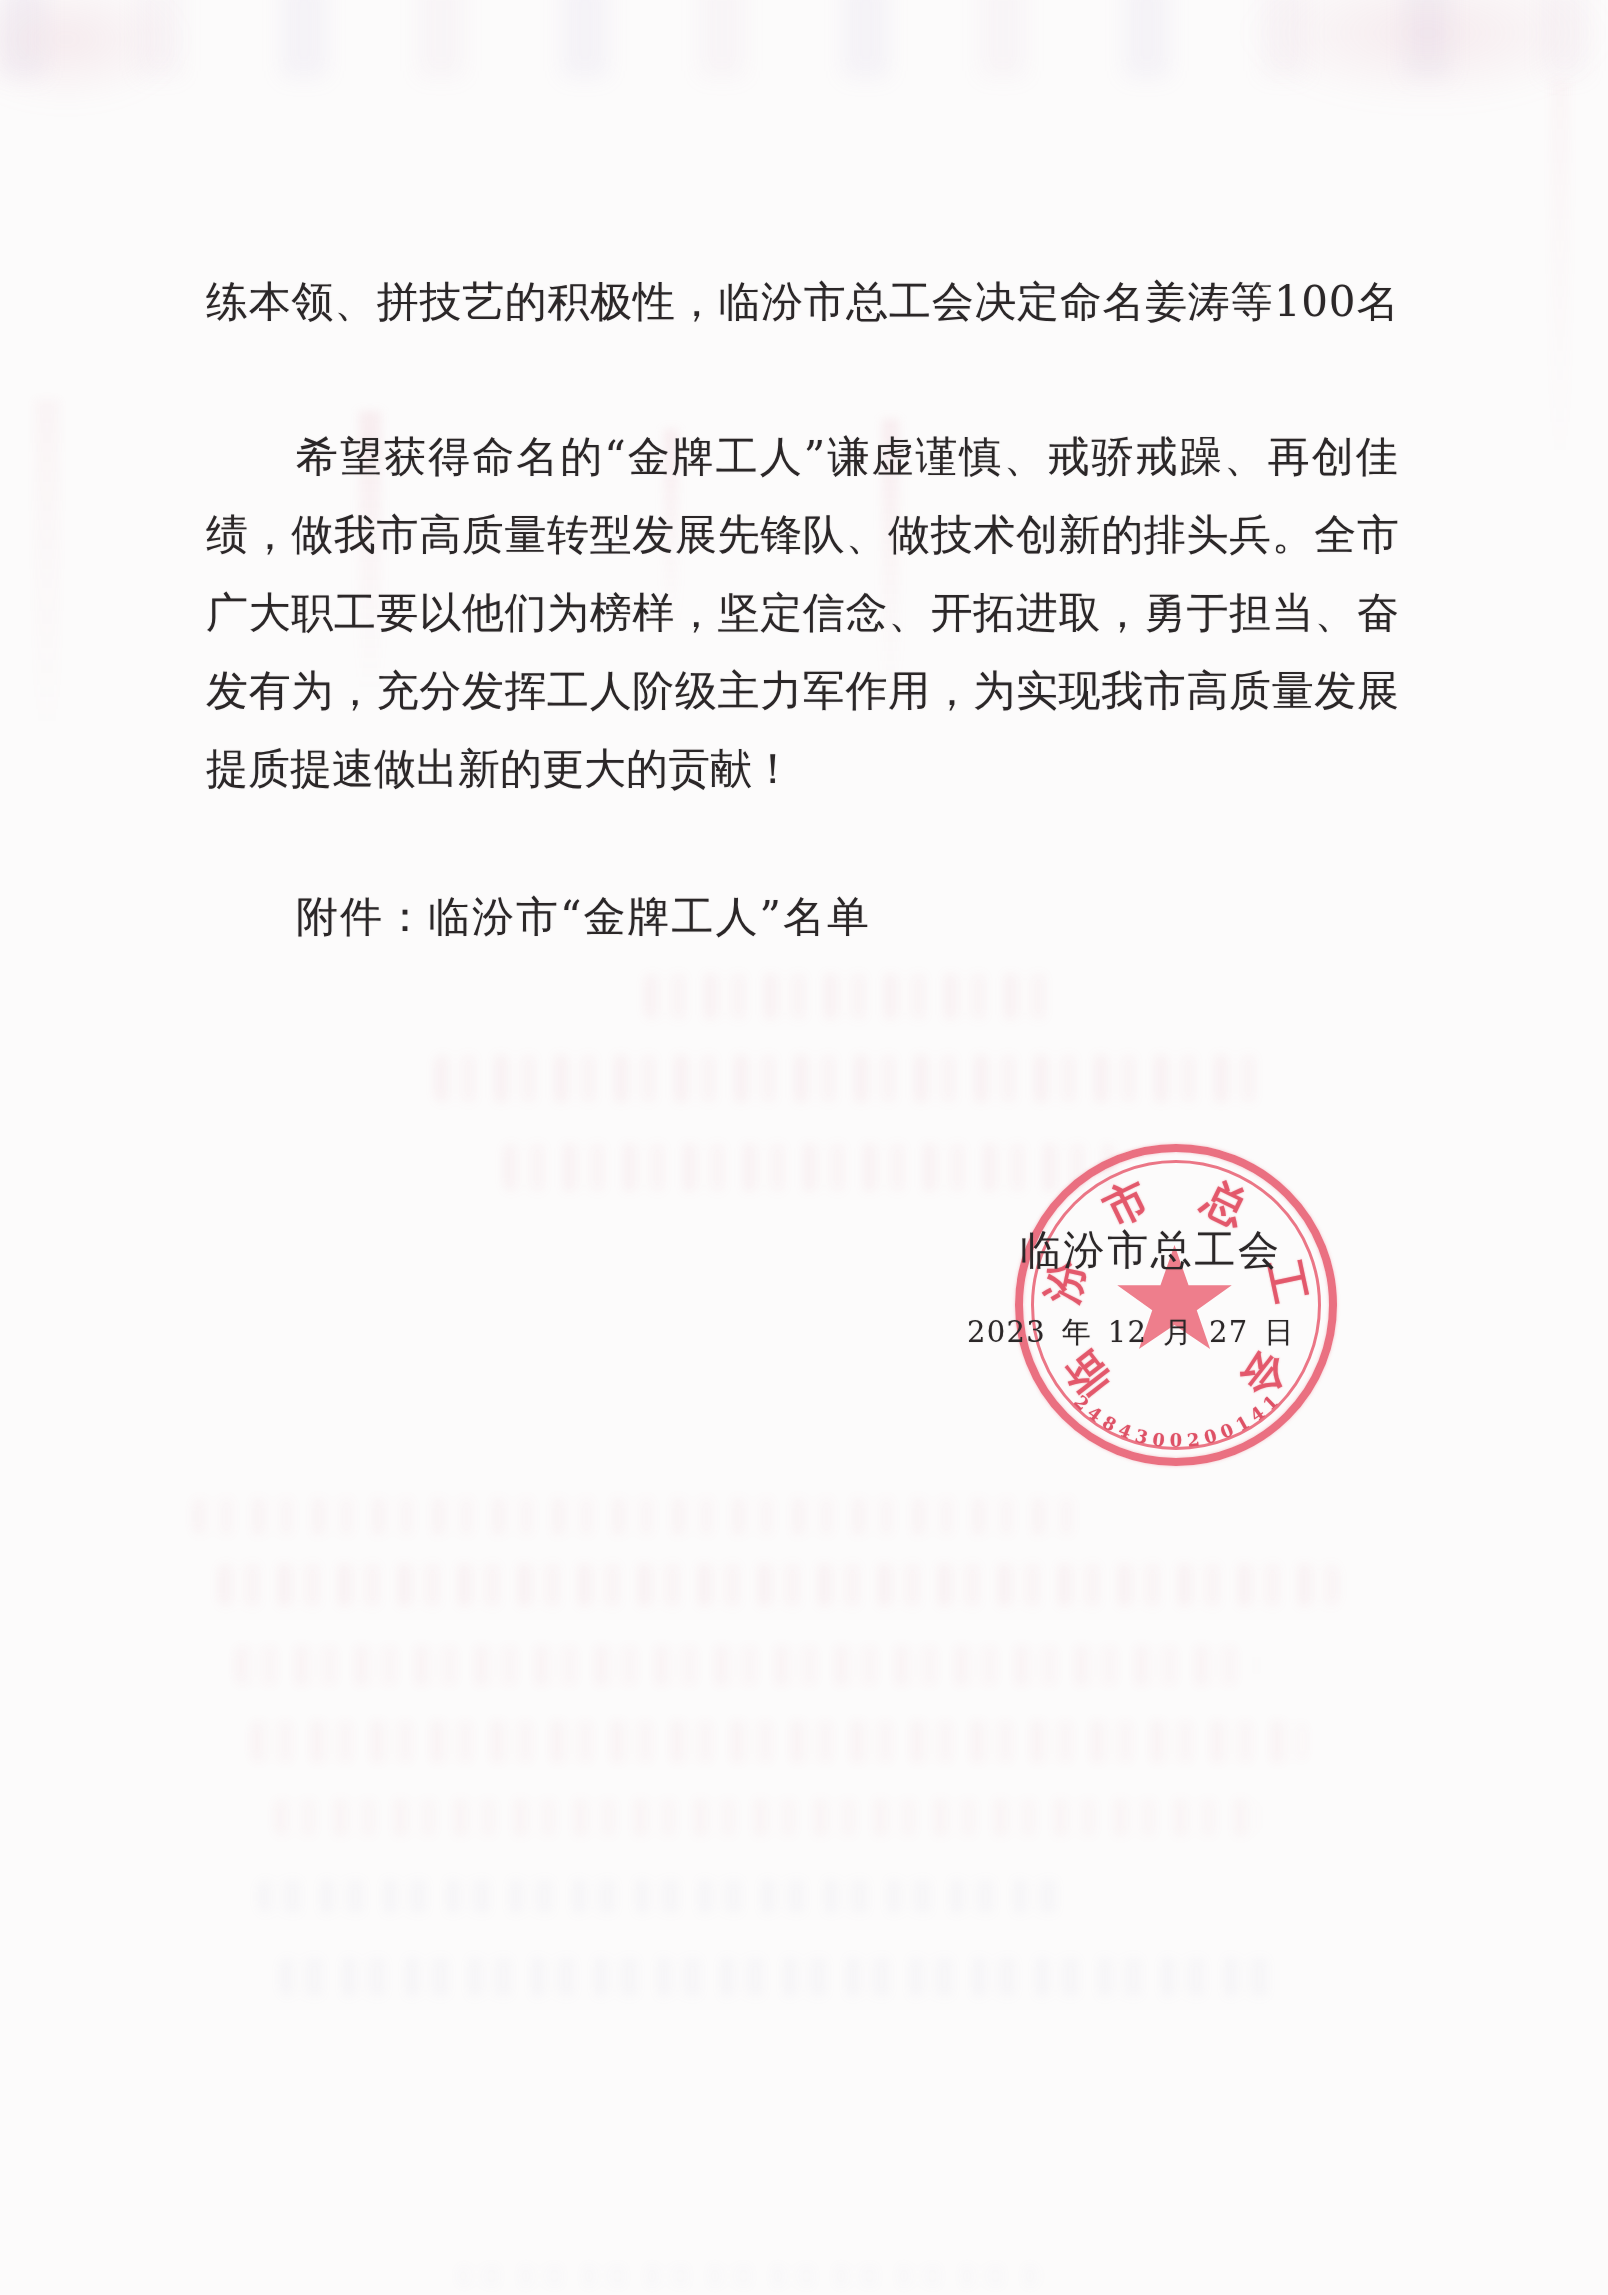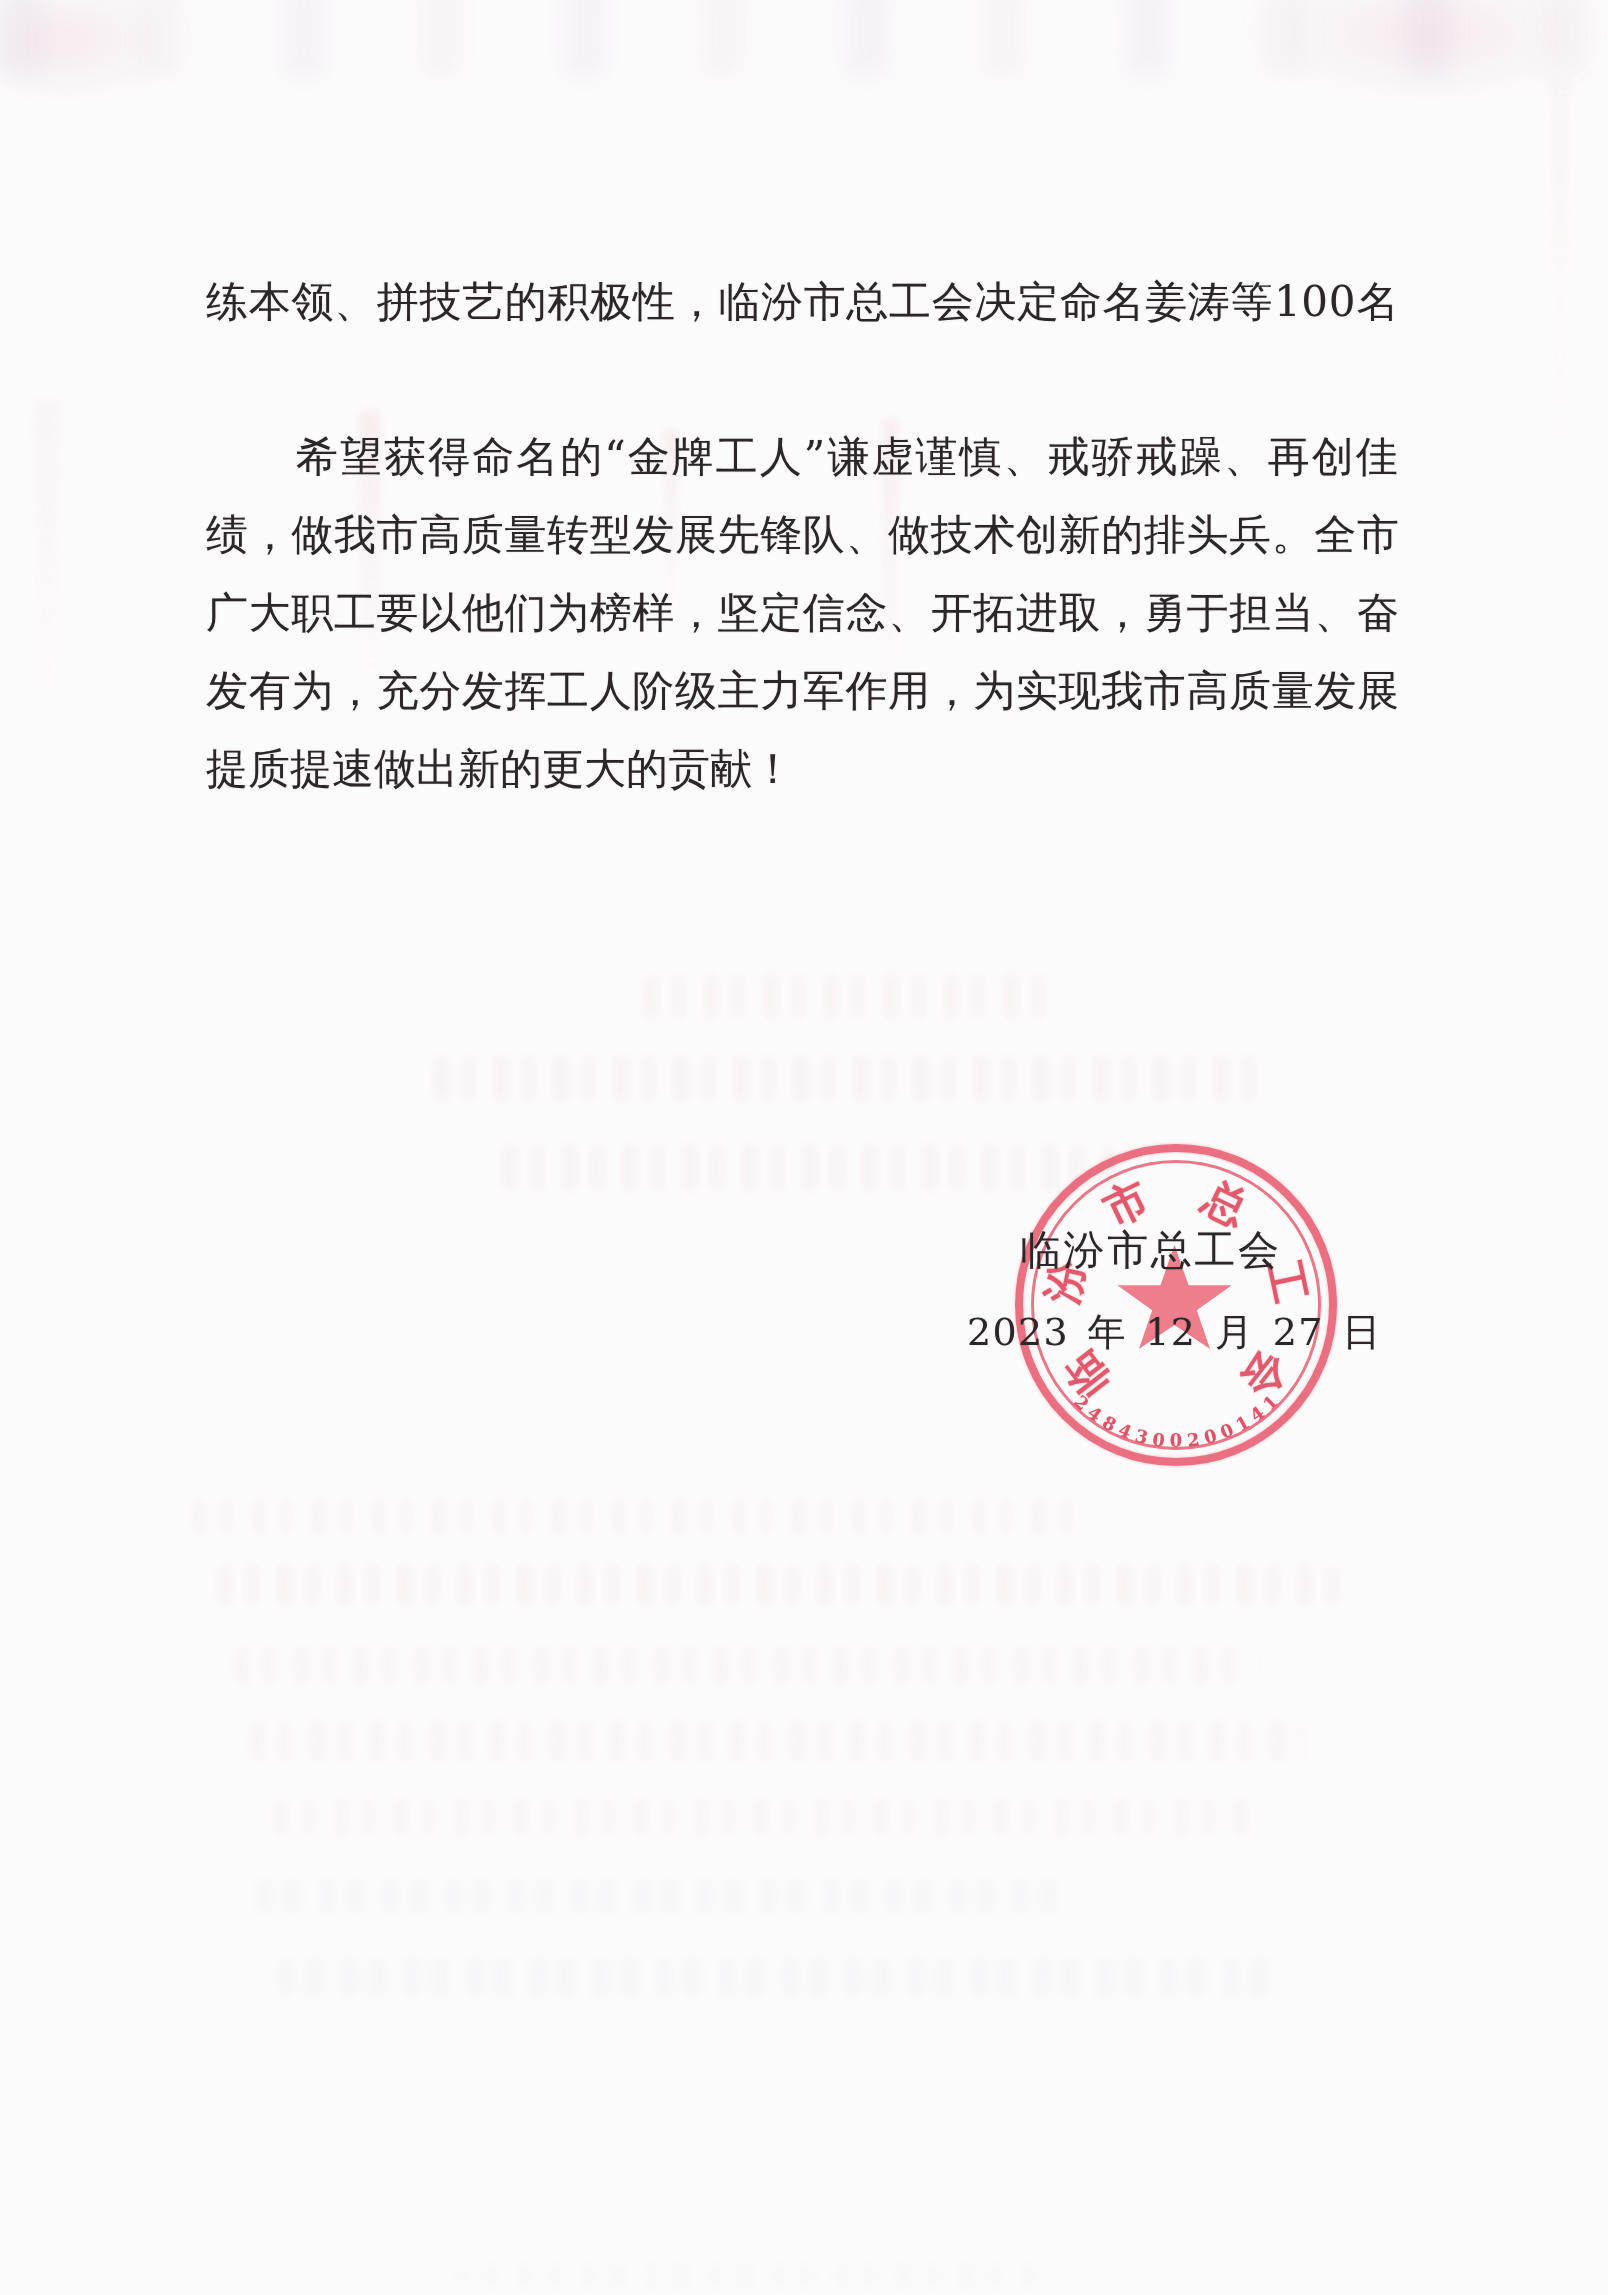--- a/index.html
+++ b/index.html
@@ -285,25 +285,26 @@
       <span>我</span>
       <span>市</span>
       <span>高</span>
       <span>质</span>
       <span>量</span>
       <span>发</span>
       <span>展</span>
     </div>
   <div class="doc-text" style="left:206px;top:745px;">提质提速做出新的更大的贡献！</div>
 
+  <div class="doc-text" style="left:296px;top:893px;letter-spacing:2px;">附件：临汾市“金牌工人”名单</div>
 
   <div class="doc-text js-justify" style="left:1020px;top:1227px;width:259px;font-size:41px;">
       <span>临</span>
       <span>汾</span>
       <span>市</span>
       <span>总</span>
       <span>工</span>
       <span>会</span>
     </div>
-  <div class="doc-text" style="left:967px;top:1309px;font-size:38px;letter-spacing:1.3px;word-spacing:5.2px;">2023 年 12 月 27 日</div>
+  <div class="doc-text" style="left:967px;top:1309px;font-size:29px;letter-spacing:1.3px;word-spacing:5.2px;">2023 年 12 月 27 日</div>
 
 </div>
 
 
 </body></html>

